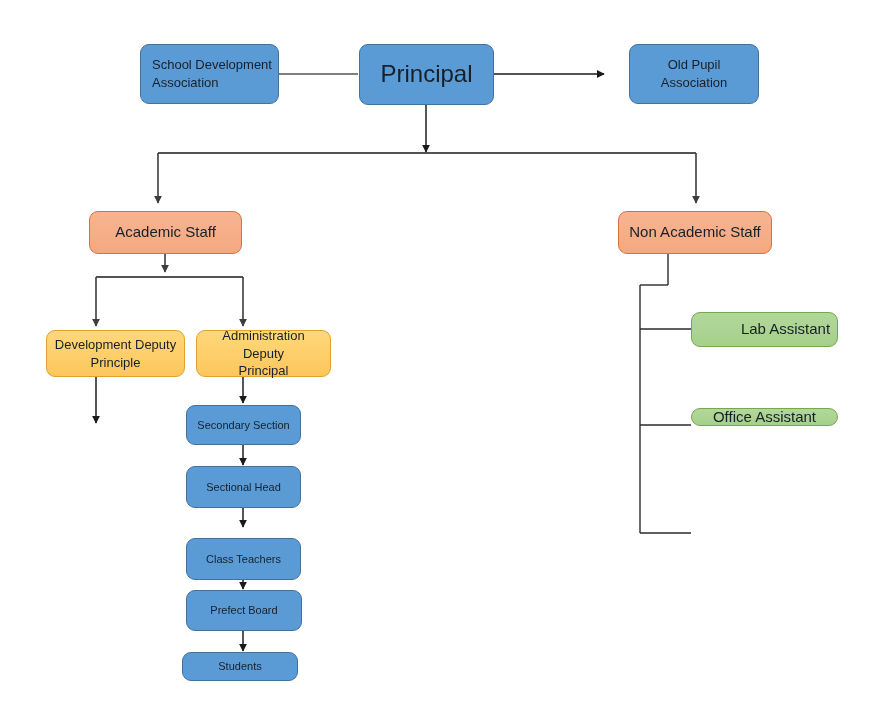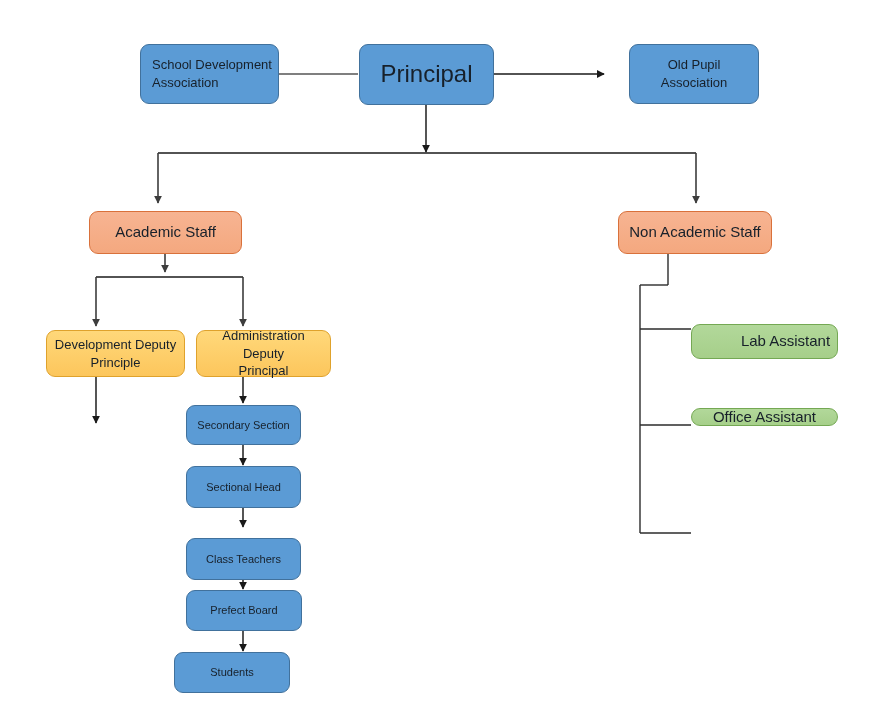--- a/index.html
+++ b/index.html
@@ -195,25 +195,25 @@
   </div>
 
   <div class="node blue fs-small" style="left:186px; top:538px; width:115px; height:42px;">
     <span class="node-label">Class Teachers</span>
   </div>
 
   <div class="node blue fs-small" style="left:186px; top:590px; width:116px; height:41px;">
     <span class="node-label">Prefect Board</span>
   </div>
 
-  <div class="node blue fs-small" style="left:174px; top:652px; width:116px; height:41px;">
+  <div class="node blue fs-small" style="left:182px; top:652px; width:116px; height:29px;">
     <span class="node-label">Students</span>
   </div>
 
-  <div class="node green fs-med" style="left:691px; top:324px; width:147px; height:35px;padding-left:48px;">
+  <div class="node green fs-med" style="left:691px; top:312px; width:147px; height:35px;padding-left:48px;">
     <span class="node-label">Lab Assistant</span>
   </div>
 
   <div class="node green fs-med" style="left:691px; top:408px; width:147px; height:18px;">
     <span class="node-label">Office Assistant</span>
   </div>
 
 
 </div>
 

